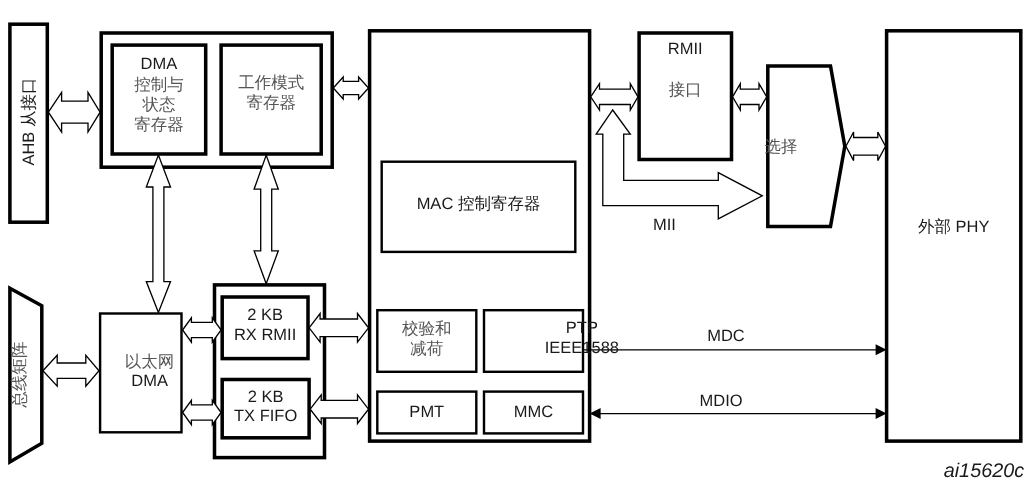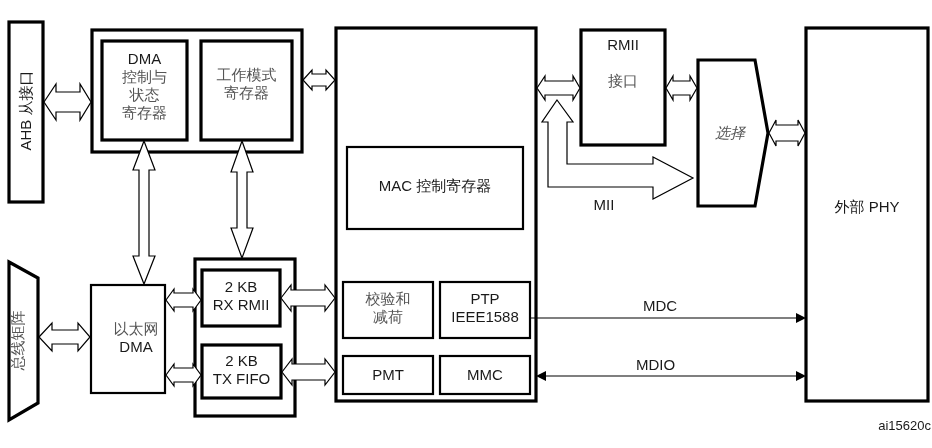--- a/index.html
+++ b/index.html
@@ -130,32 +130,32 @@
 </div>
 
 <div class="lbl" style="left:336px; top:64px; width:200px;">
 </div>
 <div class="lbl" style="left:347px; top:177px; width:176px;">MAC 控制寄存器</div>
 
 <div class="lbl cjk" style="left:343px; top:290px; width:90px;">
   <div>校验和</div>
   <div>减荷</div>
 </div>
-<div class="lbl" style="left:440px; top:290px; width:90px;">
+<div class="lbl" style="left:440px; top:290px; width:90px;padding-left:44px;">
   <div>PTP</div>
   <div>IEEE1588</div>
 </div>
 <div class="lbl" style="left:343px; top:366px; width:90px;">PMT</div>
 <div class="lbl" style="left:440px; top:366px; width:90px;">MMC</div>
 
 <div class="lbl" style="left:581px; top:36px; width:84px;">
   <div>RMII</div>
   <div class="cjk" style="margin-top:18px;">接口</div>
 </div>
 
 <div class="lbl" style="left:584px; top:196px; width:40px;">MII</div>
-<div class="lbl cjk" style="left:698px; top:124px; width:64px;font-style:italic;">选择</div>
+<div class="lbl cjk" style="left:678px; top:124px; width:64px;">选择</div>
 <div class="lbl" style="left:806px; top:198px; width:122px;"><span>外部 PHY</span></div>
 
 <div class="lbl" style="left:630px; top:297px; width:60px; text-align:center;">MDC</div>
 <div class="lbl" style="left:636px; top:356px; width:60px; text-align:left;">MDIO</div>
 
-<div class="lbl" style="left:855px; top:418px; width:76px; font-size:13px; text-align:right;">ai15620c</div>
+<div class="lbl" style="left:855px; top:418px; width:76px; font-size:18px; text-align:right;font-style:italic;">ai15620c</div>
 
 </body></html>

